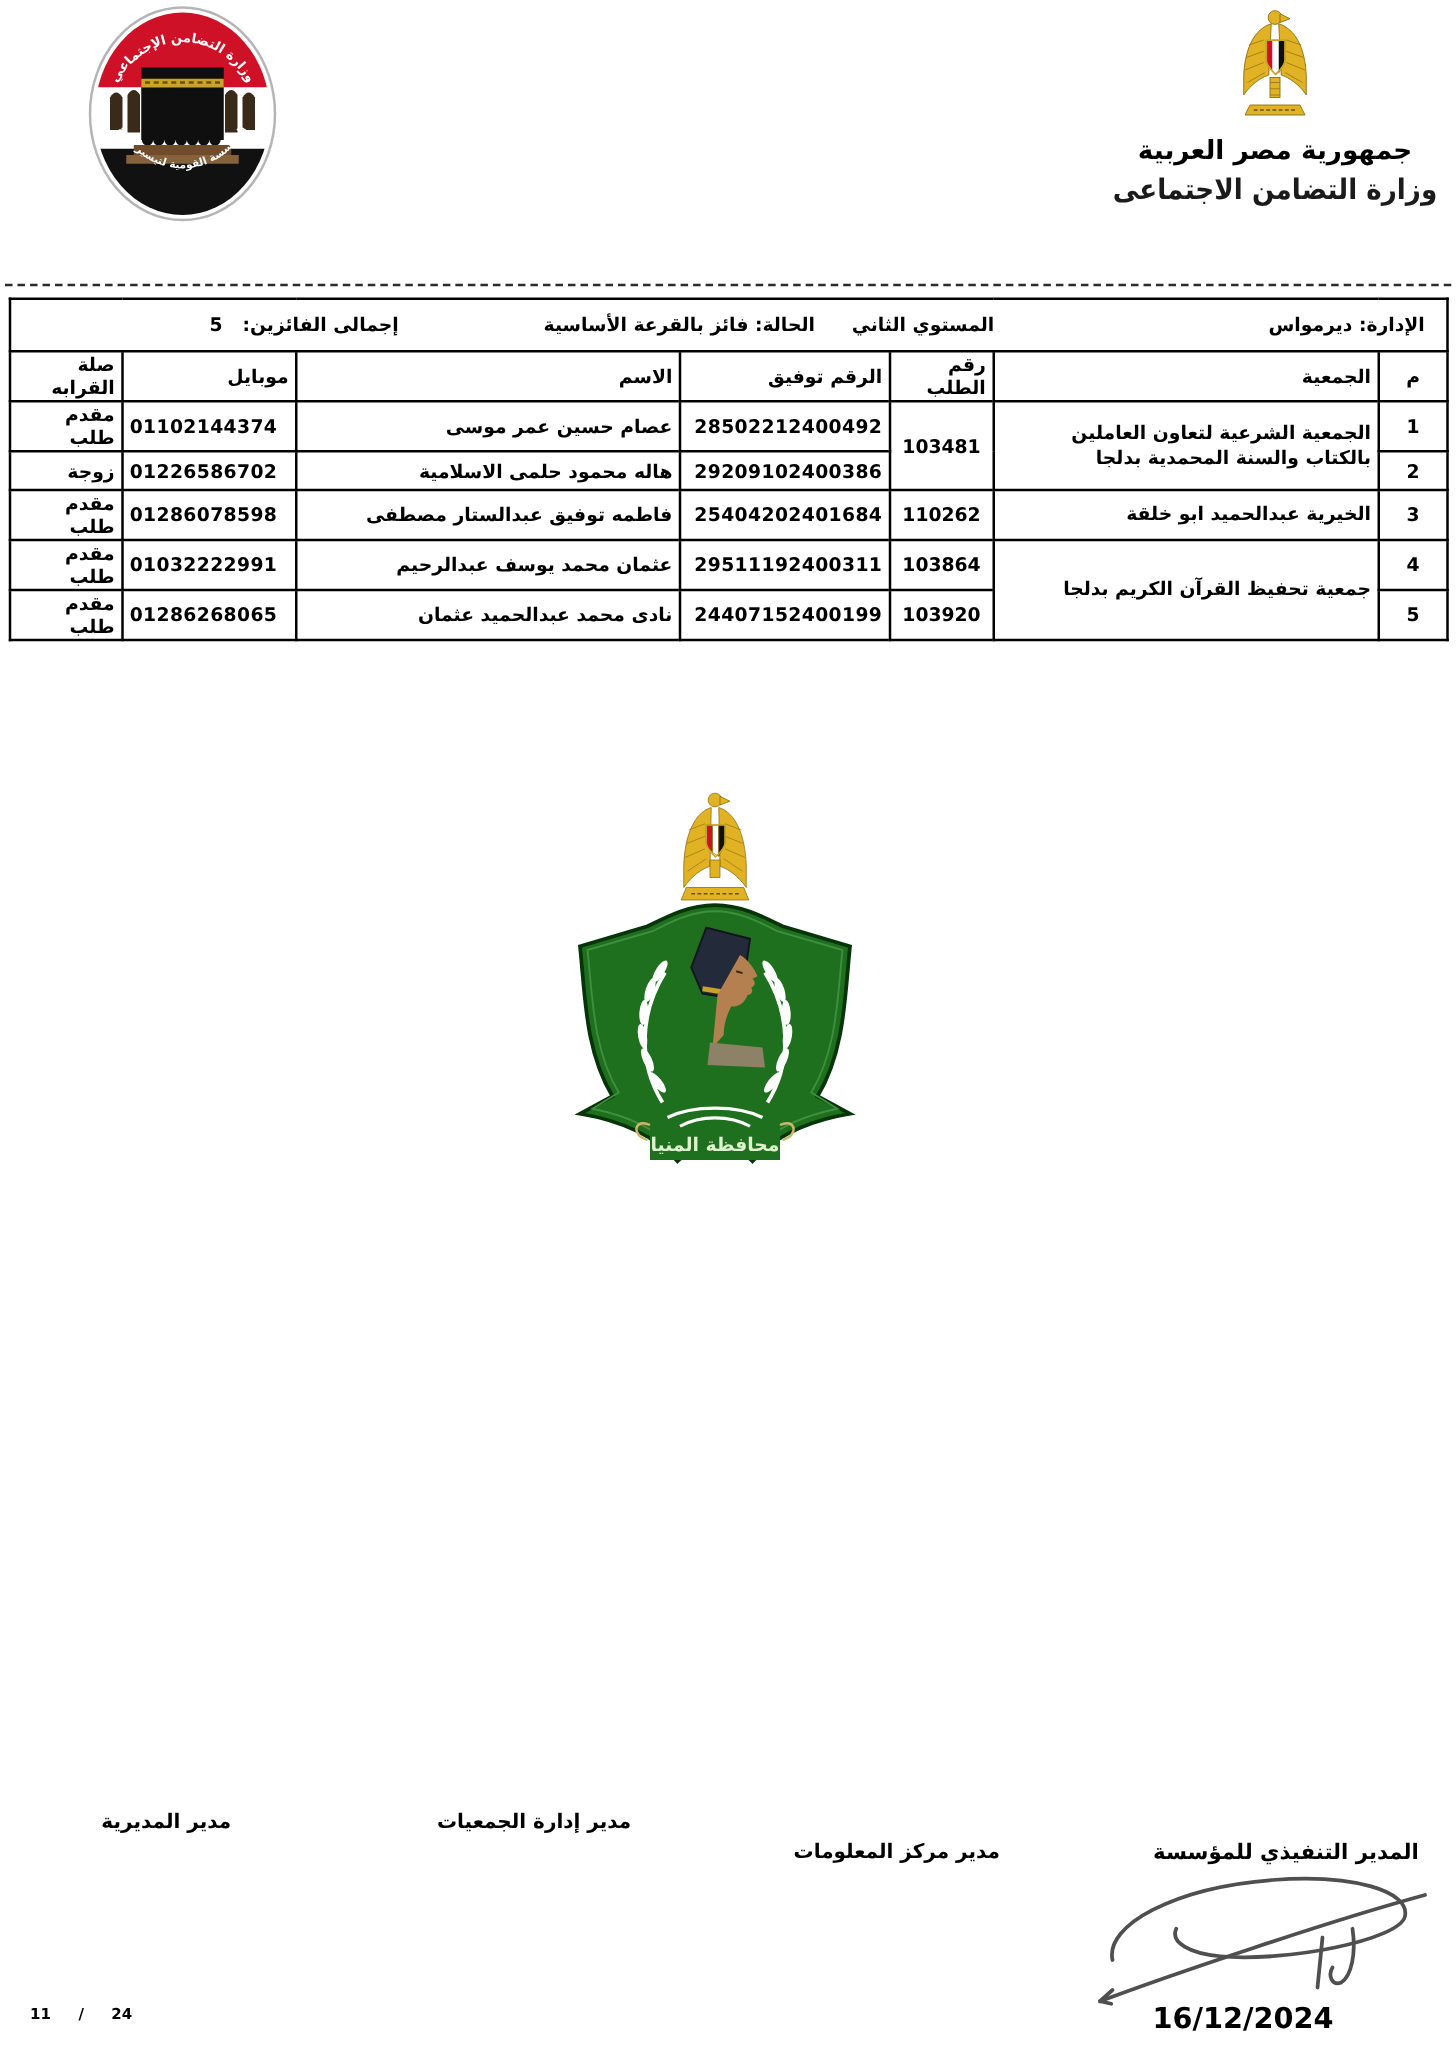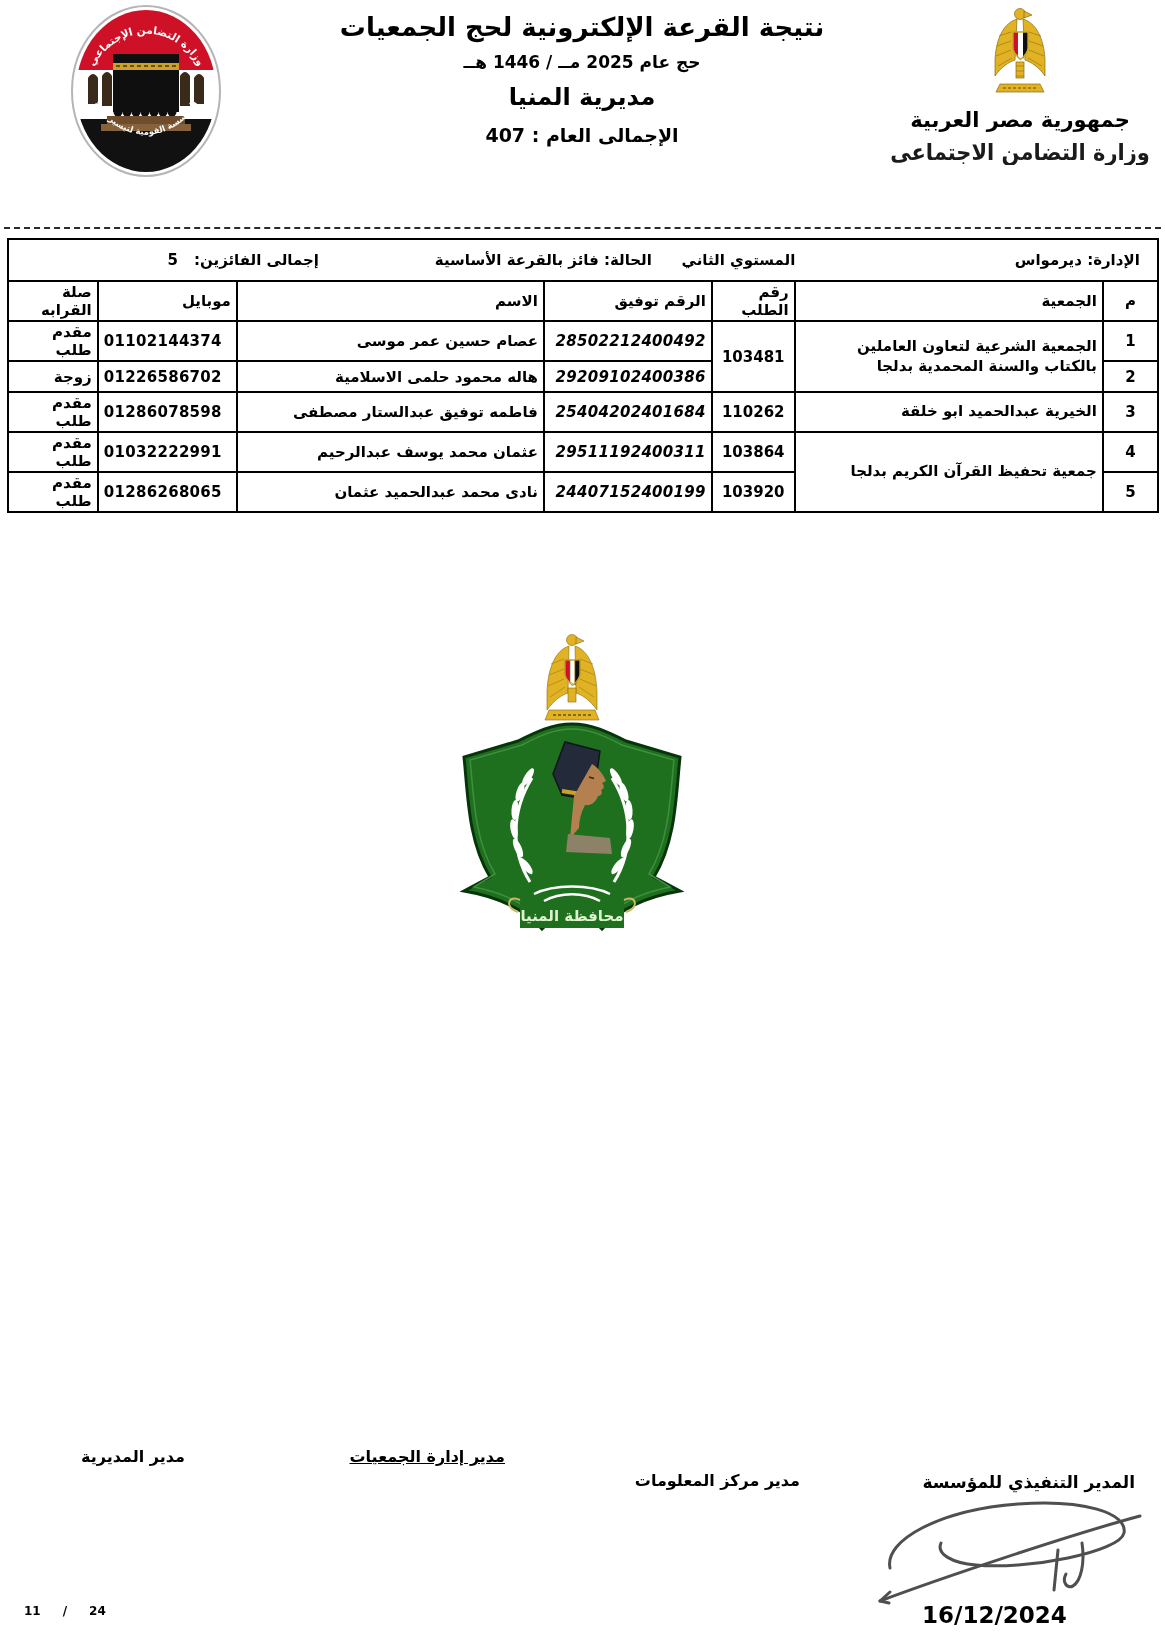--- a/index.html
+++ b/index.html
@@ -32,47 +32,41 @@
   .info-item{position:absolute;top:50%;transform:translateY(-50%);font-weight:bold;font-size:15px;white-space:nowrap;}
   .ii-admin{right:1.5%;}
   .ii-level{right:31.5%;}
   .ii-status{right:44%;}
   .ii-total{right:73%;display:flex;gap:16px;align-items:center;}
   tr.head th{font-weight:bold;text-align:right;height:31px;font-size:15px;}
   tr.data-row{height:31px;}
   td.serial{text-align:center;font-size:16px;font-weight:bold;}
   td.assoc{font-weight:bold;line-height:1.3;font-size:14.5px;}
   td.reqno{text-align:center;font-size:16px;font-weight:bold;}
-  td.natid{text-align:right;font-size:17px;font-weight:bold;letter-spacing:.3px;font-style:italic;}
+  td.natid{text-align:right;font-size:17px;font-weight:bold;letter-spacing:.3px;}
   td.pname{text-align:right;font-weight:bold;font-size:15px;}
   td.mob{text-align:left;font-size:17px;font-weight:bold;letter-spacing:.3px;margin-left:28px;}
   td.rel{text-align:right;font-weight:bold;font-size:15px;margin-left:40px;}
   
   .gov-emblem{position:absolute;top:628px;left:434px;}
   
   .sig-label{position:absolute;font-weight:bold;font-size:16px;text-align:center;white-space:nowrap;}
   .sig-exec{top:1472px;left:950px;width:185px;font-size:17px;}
   .sig-info{top:1447px;left:650px;width:150px;margin-top:24px;}
-  .sig-assoc{top:1447px;left:355px;width:150px;text-decoration:underline;}
+  .sig-assoc{top:1447px;left:355px;width:150px;}
   .sig-dir{top:1447px;left:58px;width:150px;}
   .signature-svg{position:absolute;top:1488px;left:876px;}
   .date-txt{position:absolute;top:1602px;left:922px;font-size:23px;font-weight:600;direction:ltr;}
   .page-num{position:absolute;top:1604px;left:24px;font-size:12px;font-weight:600;direction:ltr;display:flex;gap:22px;}
 </style>
 </head>
 <body>
 
 <div class="page">
 
-  <div class="title-block">
-    <div class="t1">نتيجة القرعة الإلكترونية لحج الجمعيات</div>
-    <div class="t2">حج عام 2025 مــ / 1446 هــ</div>
-    <div class="t3">مديرية المنيا</div>
-    <div class="t4">الإجمالى العام : 407</div>
-  </div>
 
   <div class="right-emblem">
     <svg width="66" height="92" viewBox="0 0 66 92">
       <g stroke="#8a6a10" stroke-width="0.7">
         <path d="M30,13 C17,17 9,32 8,54 L8,70 C14,61 22,56 28,54 Z" fill="#e0b224"></path>
         <path d="M36,13 C49,17 57,32 58,54 L58,70 C52,61 44,56 38,54 Z" fill="#e0b224"></path>
         <path d="M12,30 L24,26 M10,40 L24,35 M9,50 L24,44 M11,60 L25,52" fill="none" stroke="#9a7a14"></path>
         <path d="M54,30 L42,26 M56,40 L42,35 M57,50 L42,44 M55,60 L41,52" fill="none" stroke="#9a7a14"></path>
         <circle cx="33" cy="8" r="5.5" fill="#e0b224"></circle>
         <path d="M37,5 L45,9 L37,12 Z" fill="#e0b224"></path>

